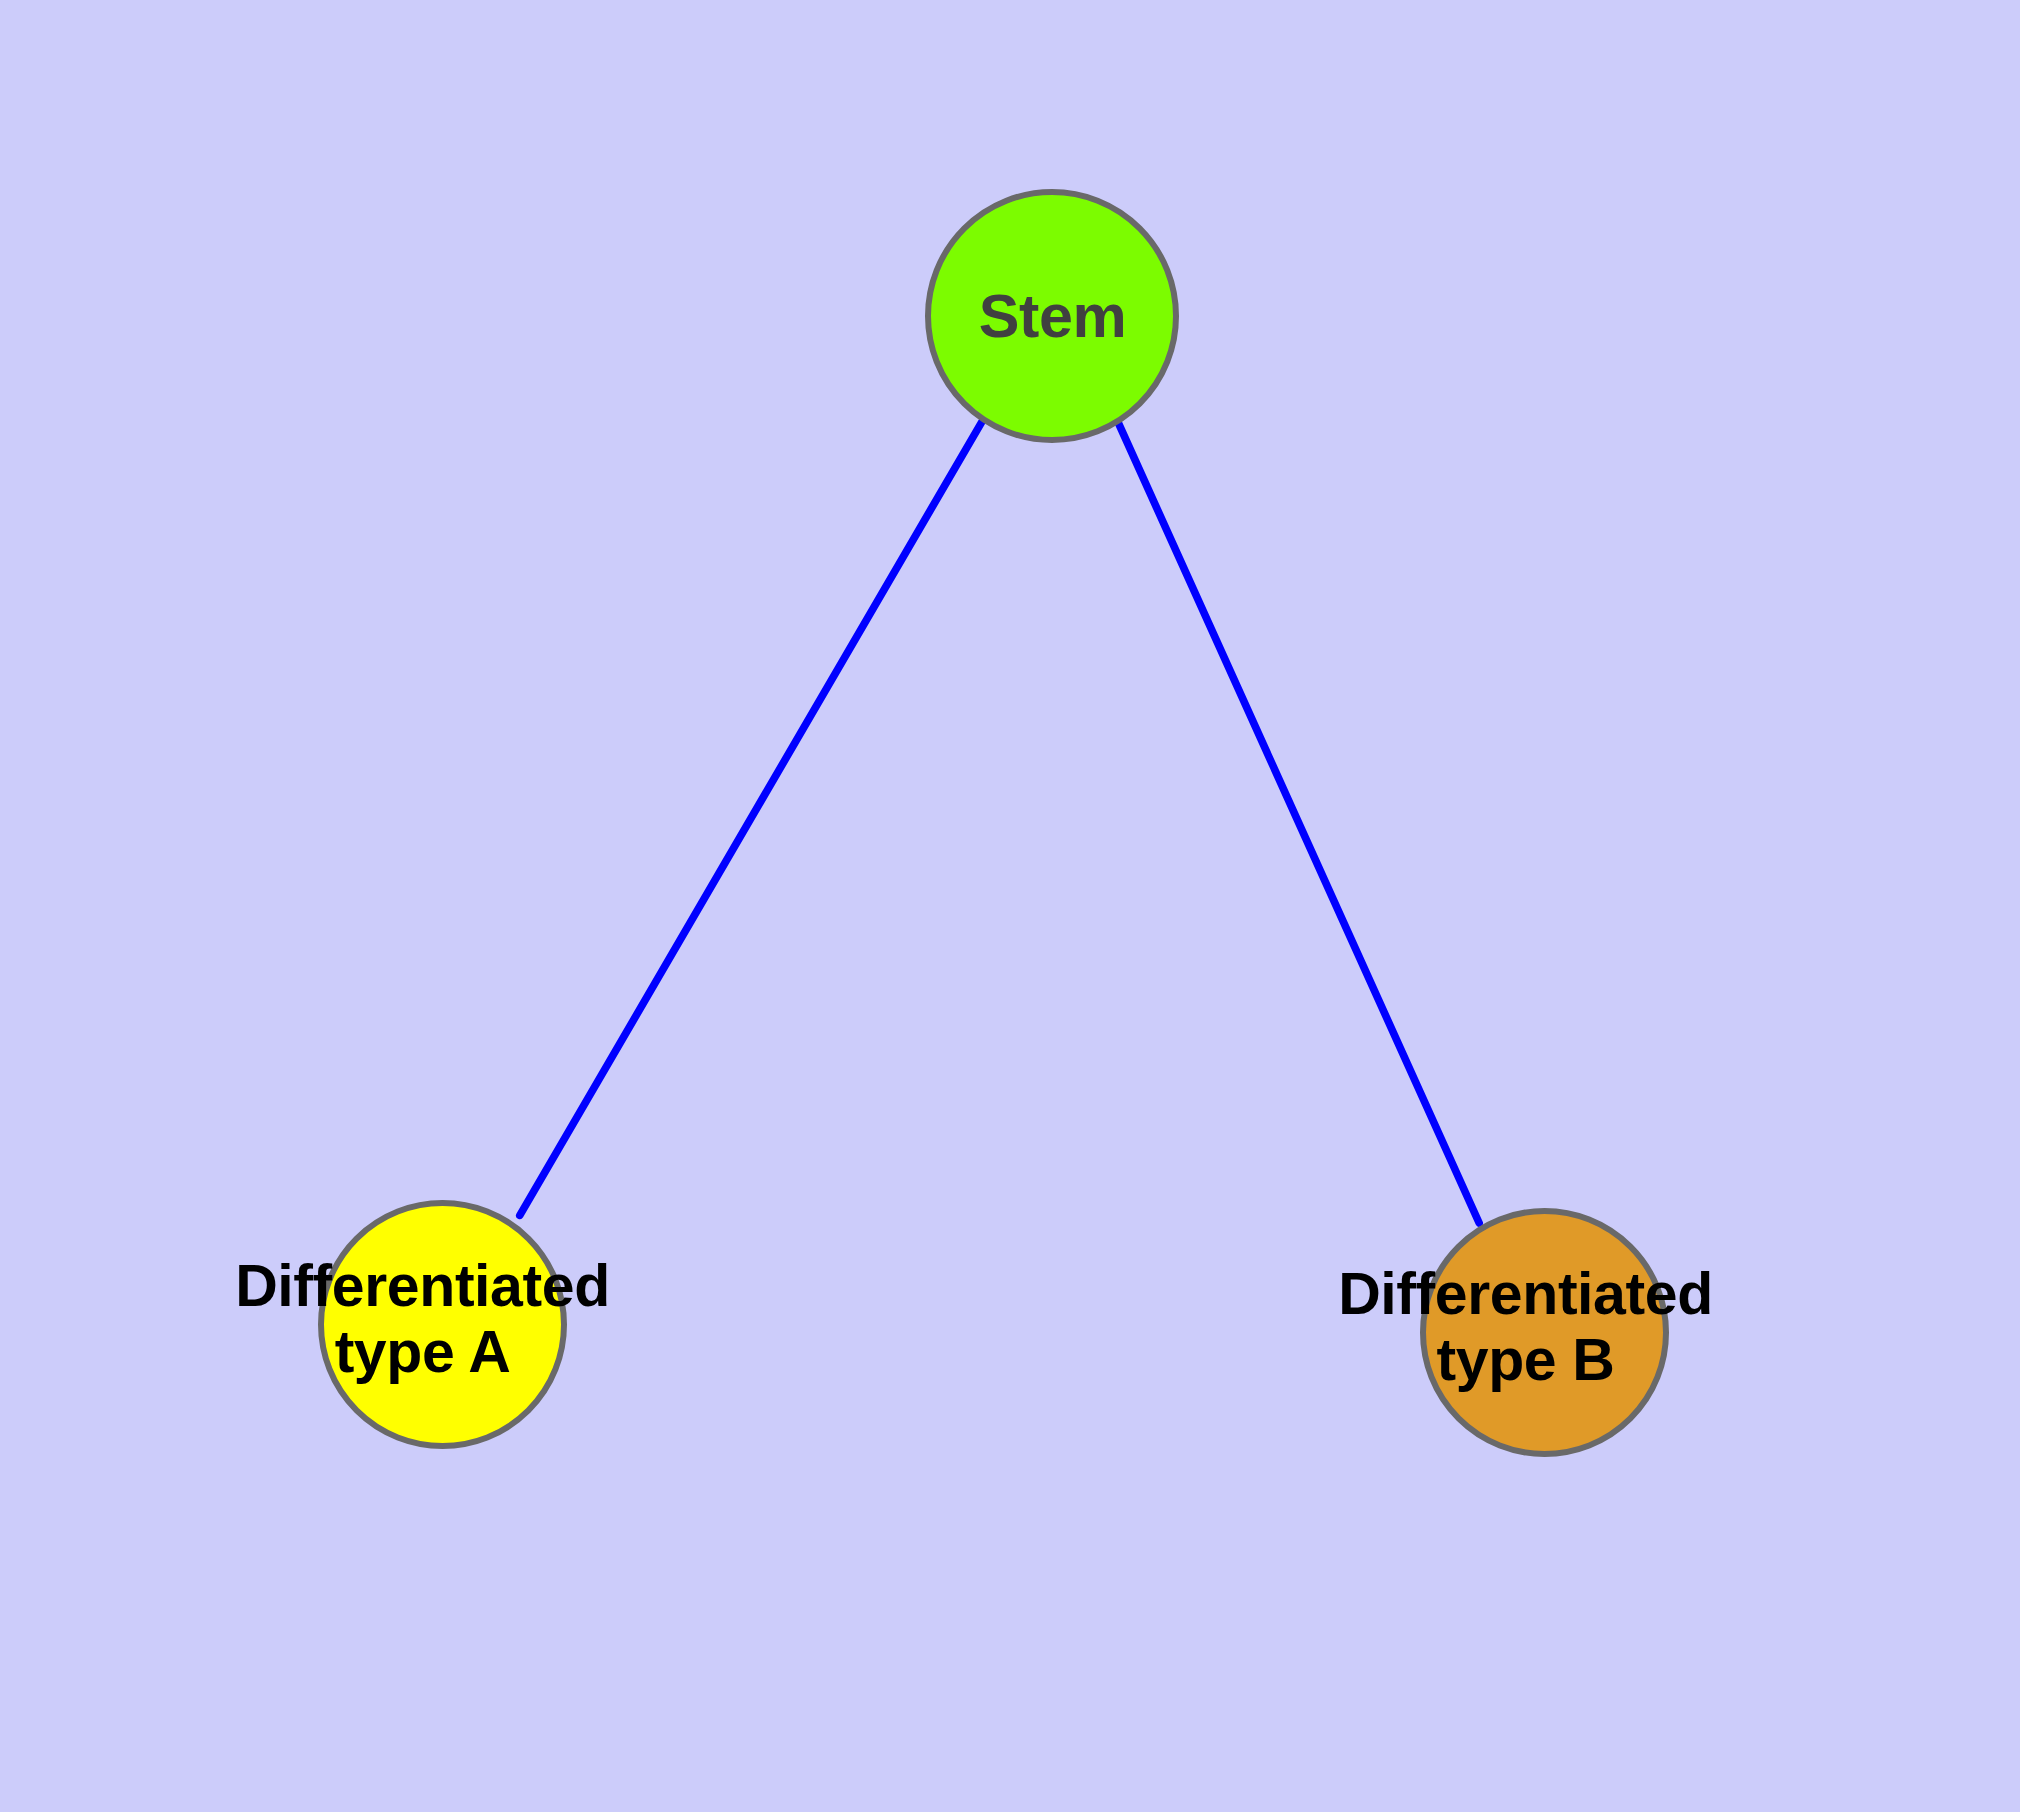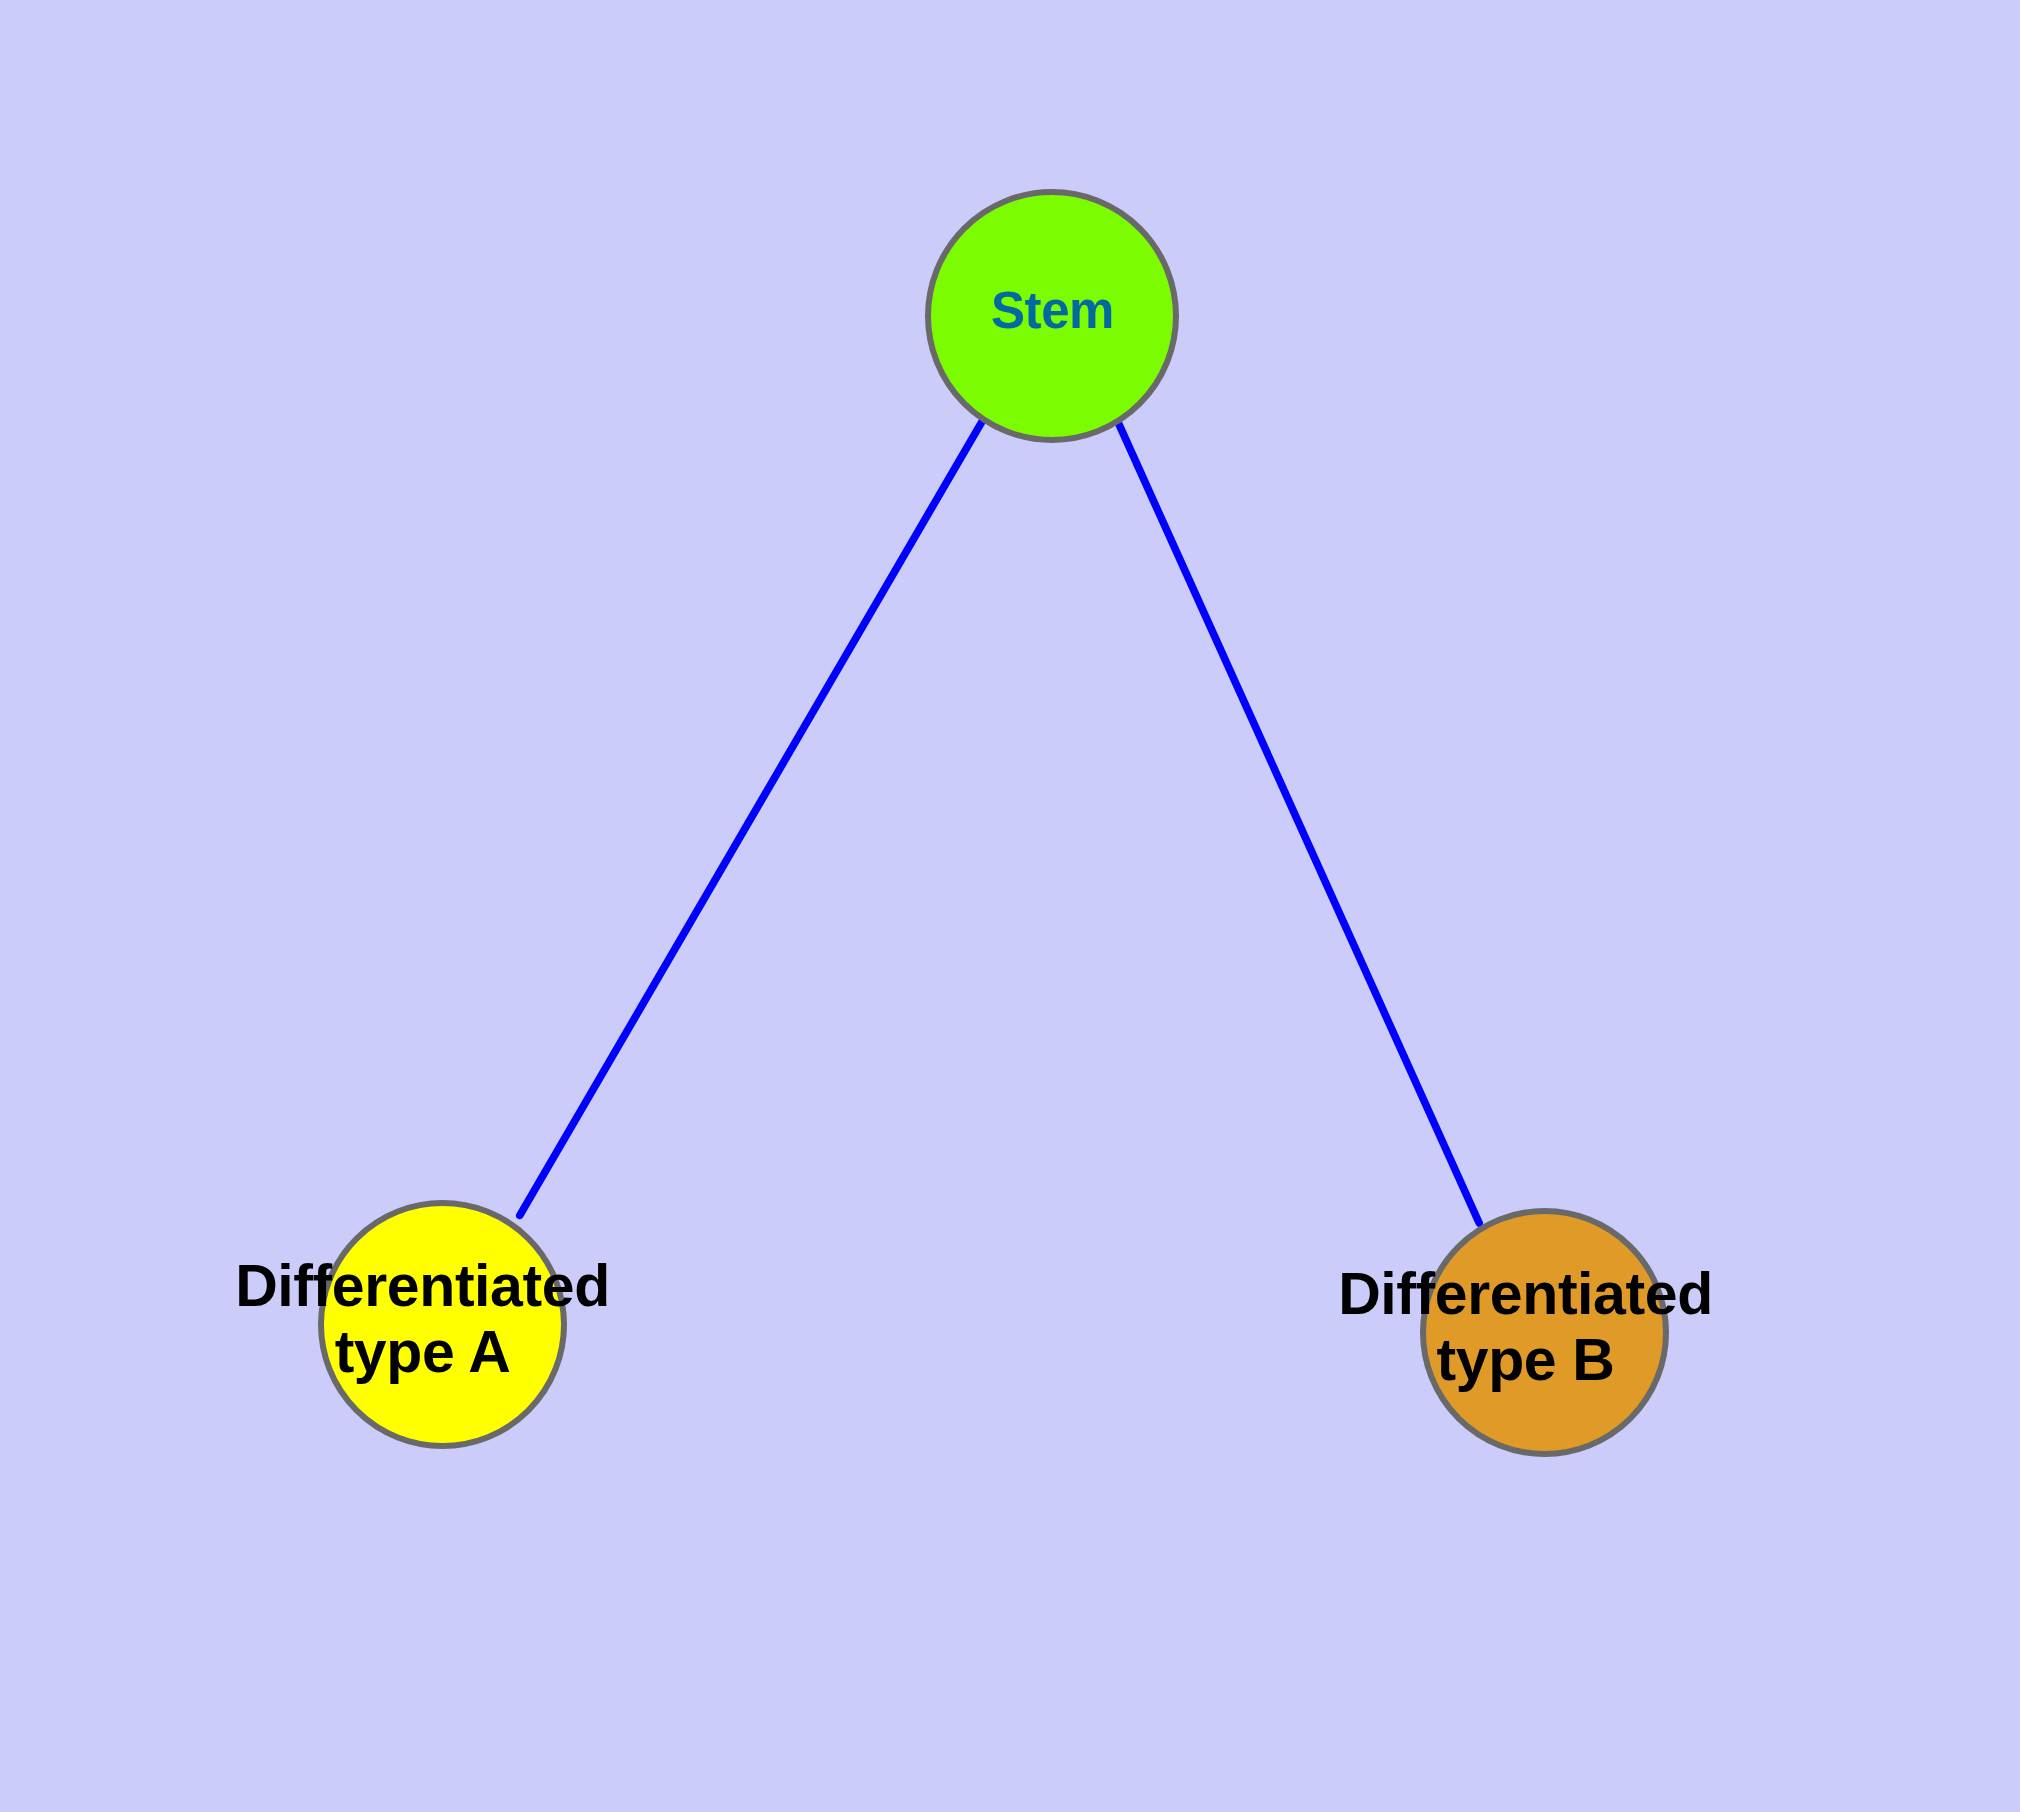--- a/index.html
+++ b/index.html
@@ -52,20 +52,20 @@
 
   <svg id="edge-layer" viewBox="0 0 2384 2138" xmlns="http://www.w3.org/2000/svg">
     <line stroke-linecap="round" x1="1158" y1="498" x2="613" y2="1434" stroke="#0000ff" stroke-width="9"></line>
     <line stroke-linecap="round" x1="1317" y1="494" x2="1745" y2="1443" stroke="#0000ff" stroke-width="9"></line>
   </svg>
 
   <div class="node" style="left: 925px; top: 189px; width: 254px; height: 254px; background: rgb(124, 252, 0); border-color: rgb(105, 105, 105);"></div>
   <div class="node" style="left: 318px; top: 1200px; width: 249px; height: 249px; background: rgb(255, 255, 0); border-color: rgb(105, 105, 105);"></div>
   <div class="node" style="left: 1420px; top: 1208px; width: 249px; height: 249px; background: rgb(224, 154, 40); border-color: rgb(105, 105, 105);"></div>
 
-  <div class="node-label" style="font-size: 51px; color: #0369a1; left: 0px; top: 0px; width: 1187px; transform: translate(459px, 282px);">Stem</div>
+  <div class="node-label" style="font-size: 61px; color: #404040; left: 0px; top: 0px; width: 1187px; transform: translate(459px, 282px);">Stem</div>
   <div class="node-label" style="font-size: 59px; color: rgb(0, 0, 0); left: 0px; top: 0px; width: 1187px; transform: translate(-171px, 1253px);">Differentiated
 type A</div>
   <div class="node-label" style="font-size: 59px; color: rgb(0, 0, 0); left: 0px; top: 0px; width: 1187px; transform: translate(932px, 1261px);">Differentiated
 type B</div>
 
 </div>
 
 
 </body></html>

